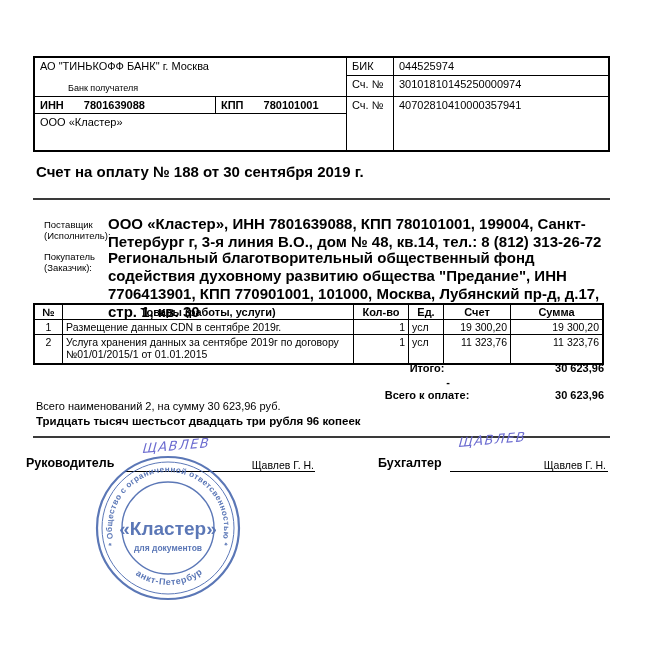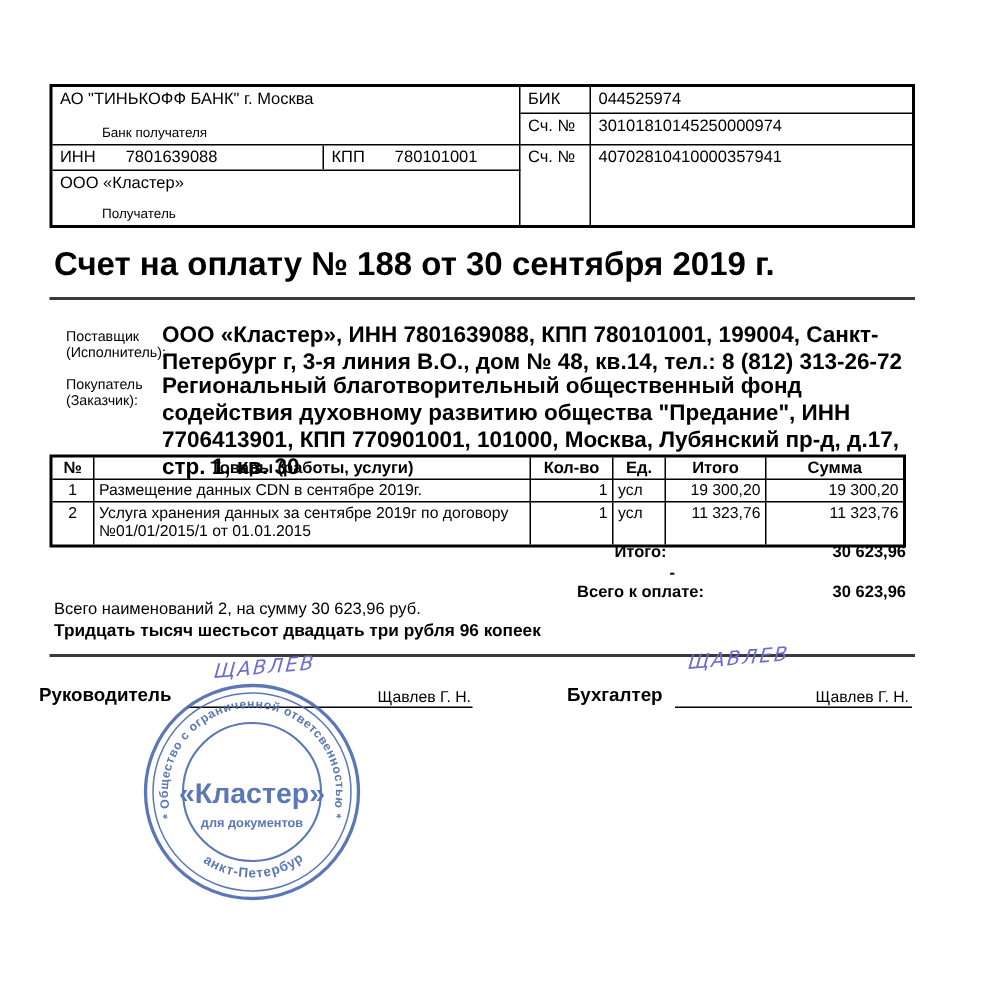--- a/index.html
+++ b/index.html
@@ -14,28 +14,28 @@
     left:33px;top:56px;width:577px;height:96px;
     border:2px solid #000;box-sizing:border-box;
     display:grid;grid-template-columns:312px 47px 1fr;
     grid-template-rows:18px 21px 17px 1fr;
     font-size:11px;line-height:13px;
   }
   .bank-table>div{box-sizing:border-box;padding:2px 5px 1px;overflow:hidden;}.bR{border-right:1px solid #000}.bB{border-bottom:1px solid #000}
   .c-bank{grid-area:1/1/3/2;display:flex;flex-direction:column;justify-content:space-between;}
   .c-bik-l{grid-area:1/2/2/3}.c-bik-v{grid-area:1/3/2/4}
   .c-corr-l{grid-area:2/2/3/3}.c-corr-v{grid-area:2/3/3/4}
-  .c-innkpp{grid-area:3/1/4/2;padding:0 !important;display:flex;}
+  .c-innkpp{grid-area:3/1/4/2;padding:0 !important;display:flex;font-weight:bold;}
   .inn-half{width:181px;border-right:1px solid #000;box-sizing:border-box;padding:2px 5px;display:flex;gap:20px;}
   .kpp-half{flex:1;padding:2px 5px;display:flex;gap:20px;}
   .c-acc-l{grid-area:3/2/5/3}.c-acc-v{grid-area:3/3/5/4}
   .c-recipient{grid-area:4/1/5/2;display:flex;flex-direction:column;justify-content:space-between;}
   .small-label{font-size:9px;color:#000;padding-left:28px;}
   
-  .doc-title{left:36px;top:163px;font-size:22px;font-weight:bold;white-space:nowrap;}
+  .doc-title{left:36px;top:163px;font-size:15px;font-weight:bold;white-space:nowrap;}
   .rule{left:33px;width:577px;height:2px;background:#3a3a3a;}
   .rule1{top:198px;} .rule2{top:436px;}
   
   .party-label{font-size:9.5px;line-height:11px;width:70px;}
   .party-value{font-size:15px;font-weight:bold;line-height:18px;width:502px;}
   .sup-label{left:44px;top:219px;} .sup-value{left:108px;top:215px;}
   .buy-label{left:44px;top:251px;} .buy-value{left:108px;top:249px;}
   
   .items-table{
     left:33px;top:303px;width:571px;border:2px solid #000;box-sizing:border-box;
@@ -91,21 +91,20 @@
       </div>
       <div class="kpp-half">
         <span>КПП</span>
         <span>780101001</span>
       </div>
     </div>
     <div class="c-acc-l bR">Сч. №</div>
     <div class="c-acc-v">40702810410000357941</div>
     <div class="c-recipient bR">
       <span>ООО «Кластер»</span>
-      <span class="small-label">Получатель</span>
     </div>
   </div>
 
   <div class="abs doc-title">Счет на оплату № 188 от 30 сентября 2019 г.</div>
   <div class="abs rule rule1"></div>
 
   <div class="abs party-label sup-label">
     <div>Поставщик</div>
     <div>(Исполнитель):</div>
   </div>
@@ -115,21 +114,21 @@
     <div>Покупатель</div>
     <div>(Заказчик):</div>
   </div>
   <div class="abs party-value buy-value">Региональный благотворительный общественный фонд содействия духовному развитию общества "Предание", ИНН 7706413901, КПП 770901001, 101000, Москва, Лубянский пр-д, д.17, стр. 1, кв. 30</div>
 
   <div class="abs items-table">
     <div class="hcell bR bB">№</div>
     <div class="hcell bR bB">Товары (работы, услуги)</div>
     <div class="hcell bR bB">Кол-во</div>
     <div class="hcell bR bB">Ед.</div>
-    <div class="hcell bR bB">Итого</div>
+    <div class="hcell bR bB">Счет</div>
     <div class="hcell bB">Сумма</div>
 
     <div class="num bR bB">1</div>
     <div class="bR bB">Размещение данных CDN в сентябре 2019г.</div>
     <div class="qty bR bB">1</div>
     <div class="bR bB">усл</div>
     <div class="money bR bB">19 300,20</div>
     <div class="money bB">19 300,20</div>
 
     <div class="num bR">2</div>

